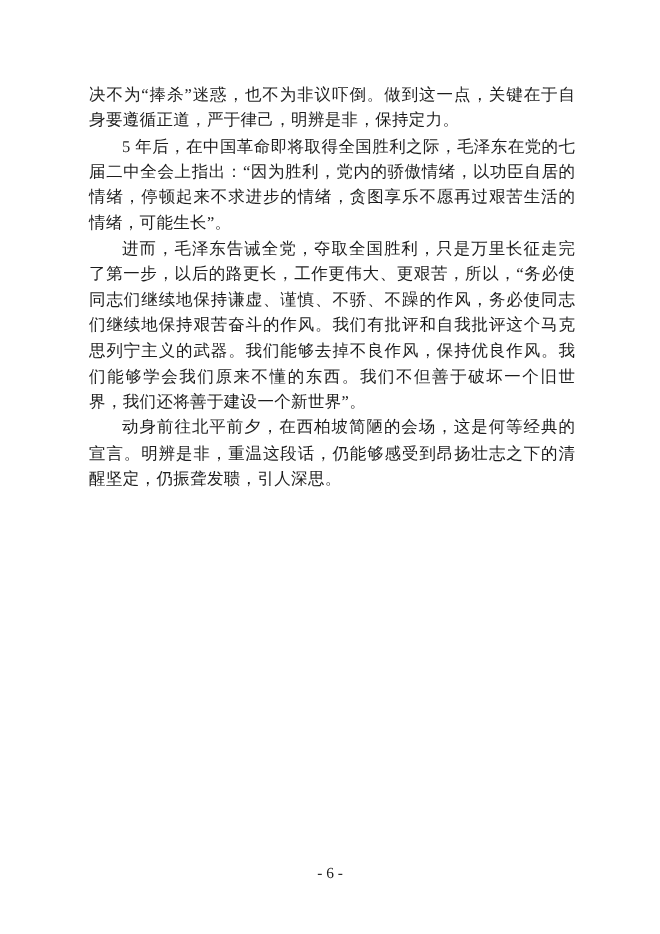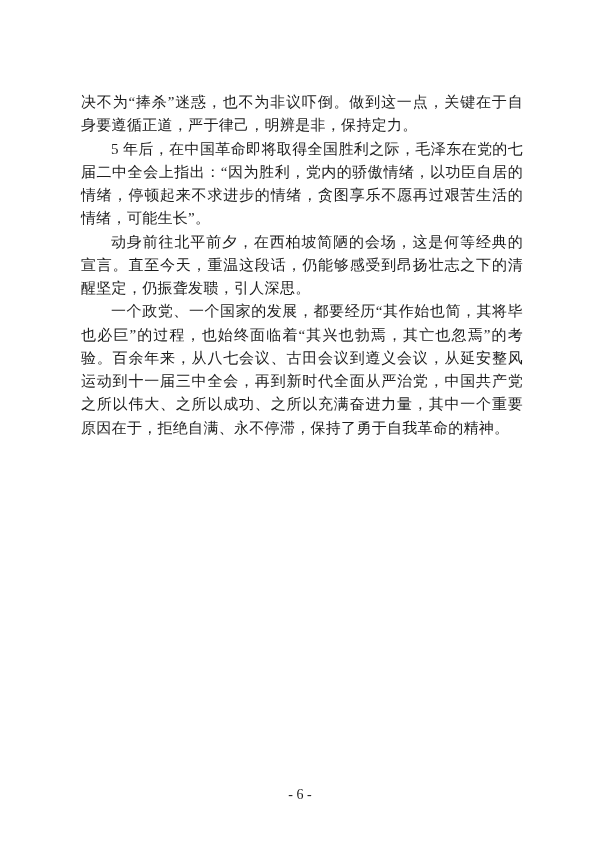--- a/index.html
+++ b/index.html
@@ -12,21 +12,21 @@
     width: 600px;
     height: 849px;
     background: #ffffff;
     overflow: hidden;
     font-family: "Liberation Serif", "DejaVu Serif", serif;
     color: #1c1c1c;
   }
   .text-body {
     position: absolute;
     left: 81px;
-    top: 91px;
+    top: 76px;
     width: 442px;
     font-size: 15px;
     line-height: 23.25px;
     text-align: justify;
     letter-spacing: 0.3px;
   }
   .para {
     margin: 0;
     padding: 0;
     text-indent: 2em;
@@ -45,17 +45,17 @@
     color: #1c1c1c;
   }
 </style>
 </head>
 <body>
 
 <div class="page">
   <div class="text-body">
     <p class="para no-indent">决不为“捧杀”迷惑，也不为非议吓倒。做到这一点，关键在于自身要遵循正道，严于律己，明辨是非，保持定力。</p>
     <p class="para">5 年后，在中国革命即将取得全国胜利之际，毛泽东在党的七届二中全会上指出：“因为胜利，党内的骄傲情绪，以功臣自居的情绪，停顿起来不求进步的情绪，贪图享乐不愿再过艰苦生活的情绪，可能生长”。</p>
-    <p class="para">动身前往北平前夕，在西柏坡简陋的会场，这是何等经典的宣言。直至今天，重温这段话，仍能够感受到昂扬壮志之下的清醒坚定，仍振聋发聩，引人深思。</p>
-    <p class="para">一个政党、一个国家的发展，都要经历“其作始也简，其将毕也必巨”的过程，也始终面临着“其兴也勃焉，其亡也忽焉”的考验。百余年来，从八七会议、古田会议到遵义会议，从延安整风运动到十一届三中全会，再到新时代全面从严治党，中国共产党之所以伟大、之所以成功、之所以充满奋进力量，其中一个重要原因在于，拒绝自满、永不停滞，保持了勇于自我革命的精神。</p>
+    <p class="para">进而，毛泽东告诫全党，夺取全国胜利，只是万里长征走完了第一步，以后的路更长，工作更伟大、更艰苦，所以，“务必使同志们继续地保持谦虚、谨慎、不骄、不躁的作风，务必使同志们继续地保持艰苦奋斗的作风。我们有批评和自我批评这个马克思列宁主义的武器。我们能够去掉不良作风，保持优良作风。我们能够学会我们原来不懂的东西。我们不但善于破坏一个旧世界，我们还将善于建设一个新世界”。</p>
+    <p class="para">动身前往北平前夕，在西柏坡简陋的会场，这是何等经典的宣言。明辨是非，重温这段话，仍能够感受到昂扬壮志之下的清醒坚定，仍振聋发聩，引人深思。</p>
   </div>
   <div class="page-number">- 6 -</div>
 </div>
 
 </body></html>

